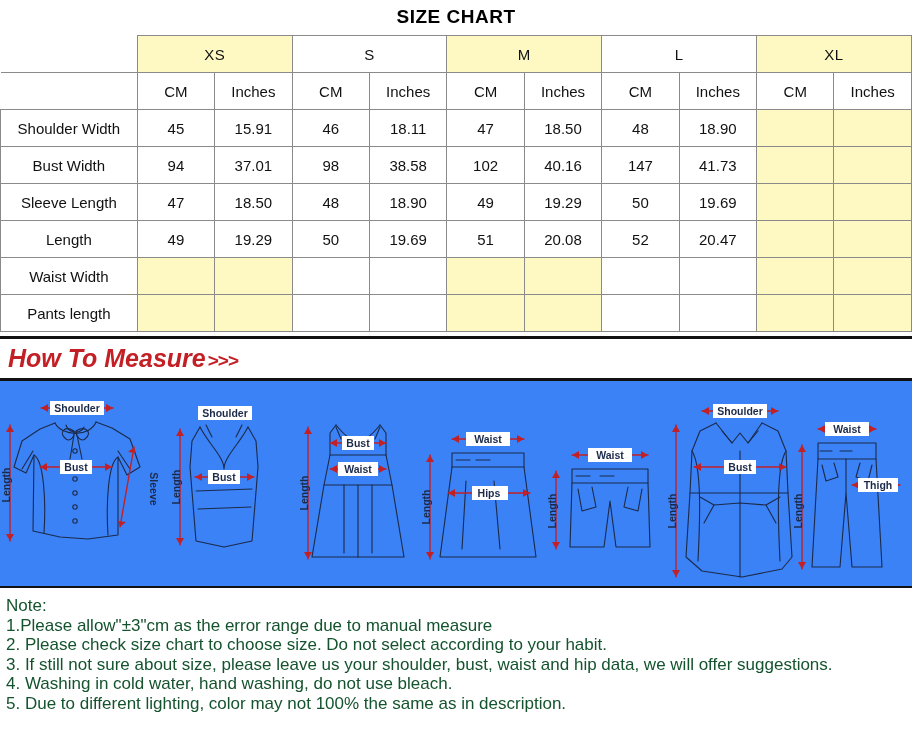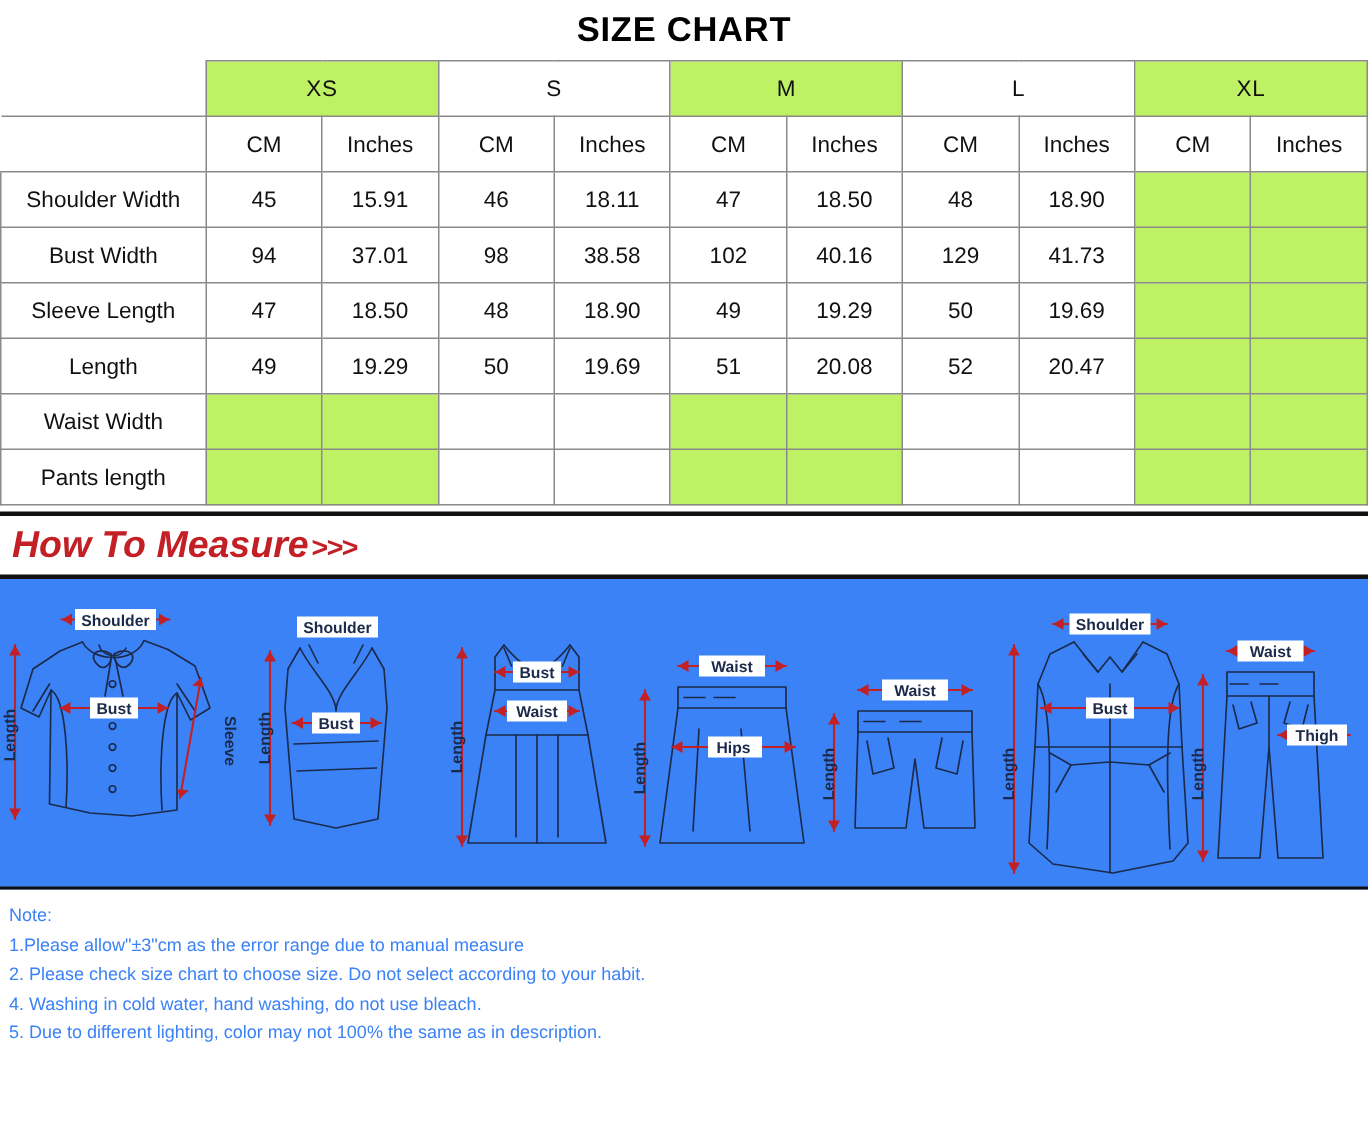--- a/index.html
+++ b/index.html
@@ -14,21 +14,21 @@
     color: #000000;
     overflow: hidden;
   }
   .page {
     position: relative;
     width: 912px;
     height: 751px;
   }
   .title {
     text-align: center;
-    font-size: 23px;
+    font-size: 19px;
     font-weight: bold;
     letter-spacing: 0.5px;
     padding: 6px 0 7px 0;
     color: #000;
   }
   table.size-chart {
     border-collapse: collapse;
     width: 912px;
     table-layout: fixed;
   }
@@ -53,21 +53,21 @@
   .unit-head {
     font-size: 14px;
     color: #111;
   }
   .rowlabel {
     text-align: left;
     padding-left: 14px;
     font-size: 14px;
     margin-left: 32px;
   }
-  .shade { background: #bef264; }
+  .shade { background: #fef9c3; }
   .white { background: #ffffff; }
   .val { font-size: 15px; }
 
   .measure-bar {
     border-top: 3px solid #111;
     border-bottom: 3px solid #111;
     margin-top: 4px;
     padding: 5px 0 5px 8px;
     background: #fff;
   }
@@ -88,23 +88,23 @@
   .figures {
     position: relative;
     width: 912px;
     height: 205px;
     background: #3b82f6;
     border-bottom: 2px solid #111;
   }
   .figures svg { display: block; }
   .notes {
     padding: 8px 0 0 6px;
-    font-size: 12px;
+    font-size: 17px;
     line-height: 19.5px;
-    color: #3b82f6;
+    color: #14532d;
   }
   .notes .nline { white-space: nowrap; }
 </style>
 </head>
 <body>
 
 <div class="page">
 
   <div class="title">SIZE CHART</div>
 
@@ -160,21 +160,21 @@
         <td class="val shade"></td>
       </tr>
       <tr>
         <td class="rowlabel">Bust Width</td>
         <td class="val white">94</td>
         <td class="val white">37.01</td>
         <td class="val white">98</td>
         <td class="val white">38.58</td>
         <td class="val white">102</td>
         <td class="val white">40.16</td>
-        <td class="val white">129</td>
+        <td class="val white">147</td>
         <td class="val white">41.73</td>
         <td class="val shade"></td>
         <td class="val shade"></td>
       </tr>
       <tr>
         <td class="rowlabel">Sleeve Length</td>
         <td class="val white">47</td>
         <td class="val white">18.50</td>
         <td class="val white">48</td>
         <td class="val white">18.90</td>
@@ -436,17 +436,18 @@
         <text x="878" y="108">Thigh</text>
         <text x="802" y="130" transform="rotate(-90 802 130)">Length</text>
       </g>
     </svg>
   </div>
 
   <div class="notes">
     <div class="nline">Note:</div>
     <div class="nline">1.Please allow"±3"cm as the error range due to manual measure</div>
     <div class="nline">2. Please check size chart to choose size. Do not select according to your habit.</div>
+    <div class="nline">3. If still not sure about size, please leave us your shoulder, bust, waist and hip data, we will offer suggestions.</div>
     <div class="nline">4. Washing in cold water, hand washing, do not use bleach.</div>
     <div class="nline">5. Due to different lighting, color may not 100% the same as in description.</div>
   </div>
 
 </div>
 
 </body></html>

